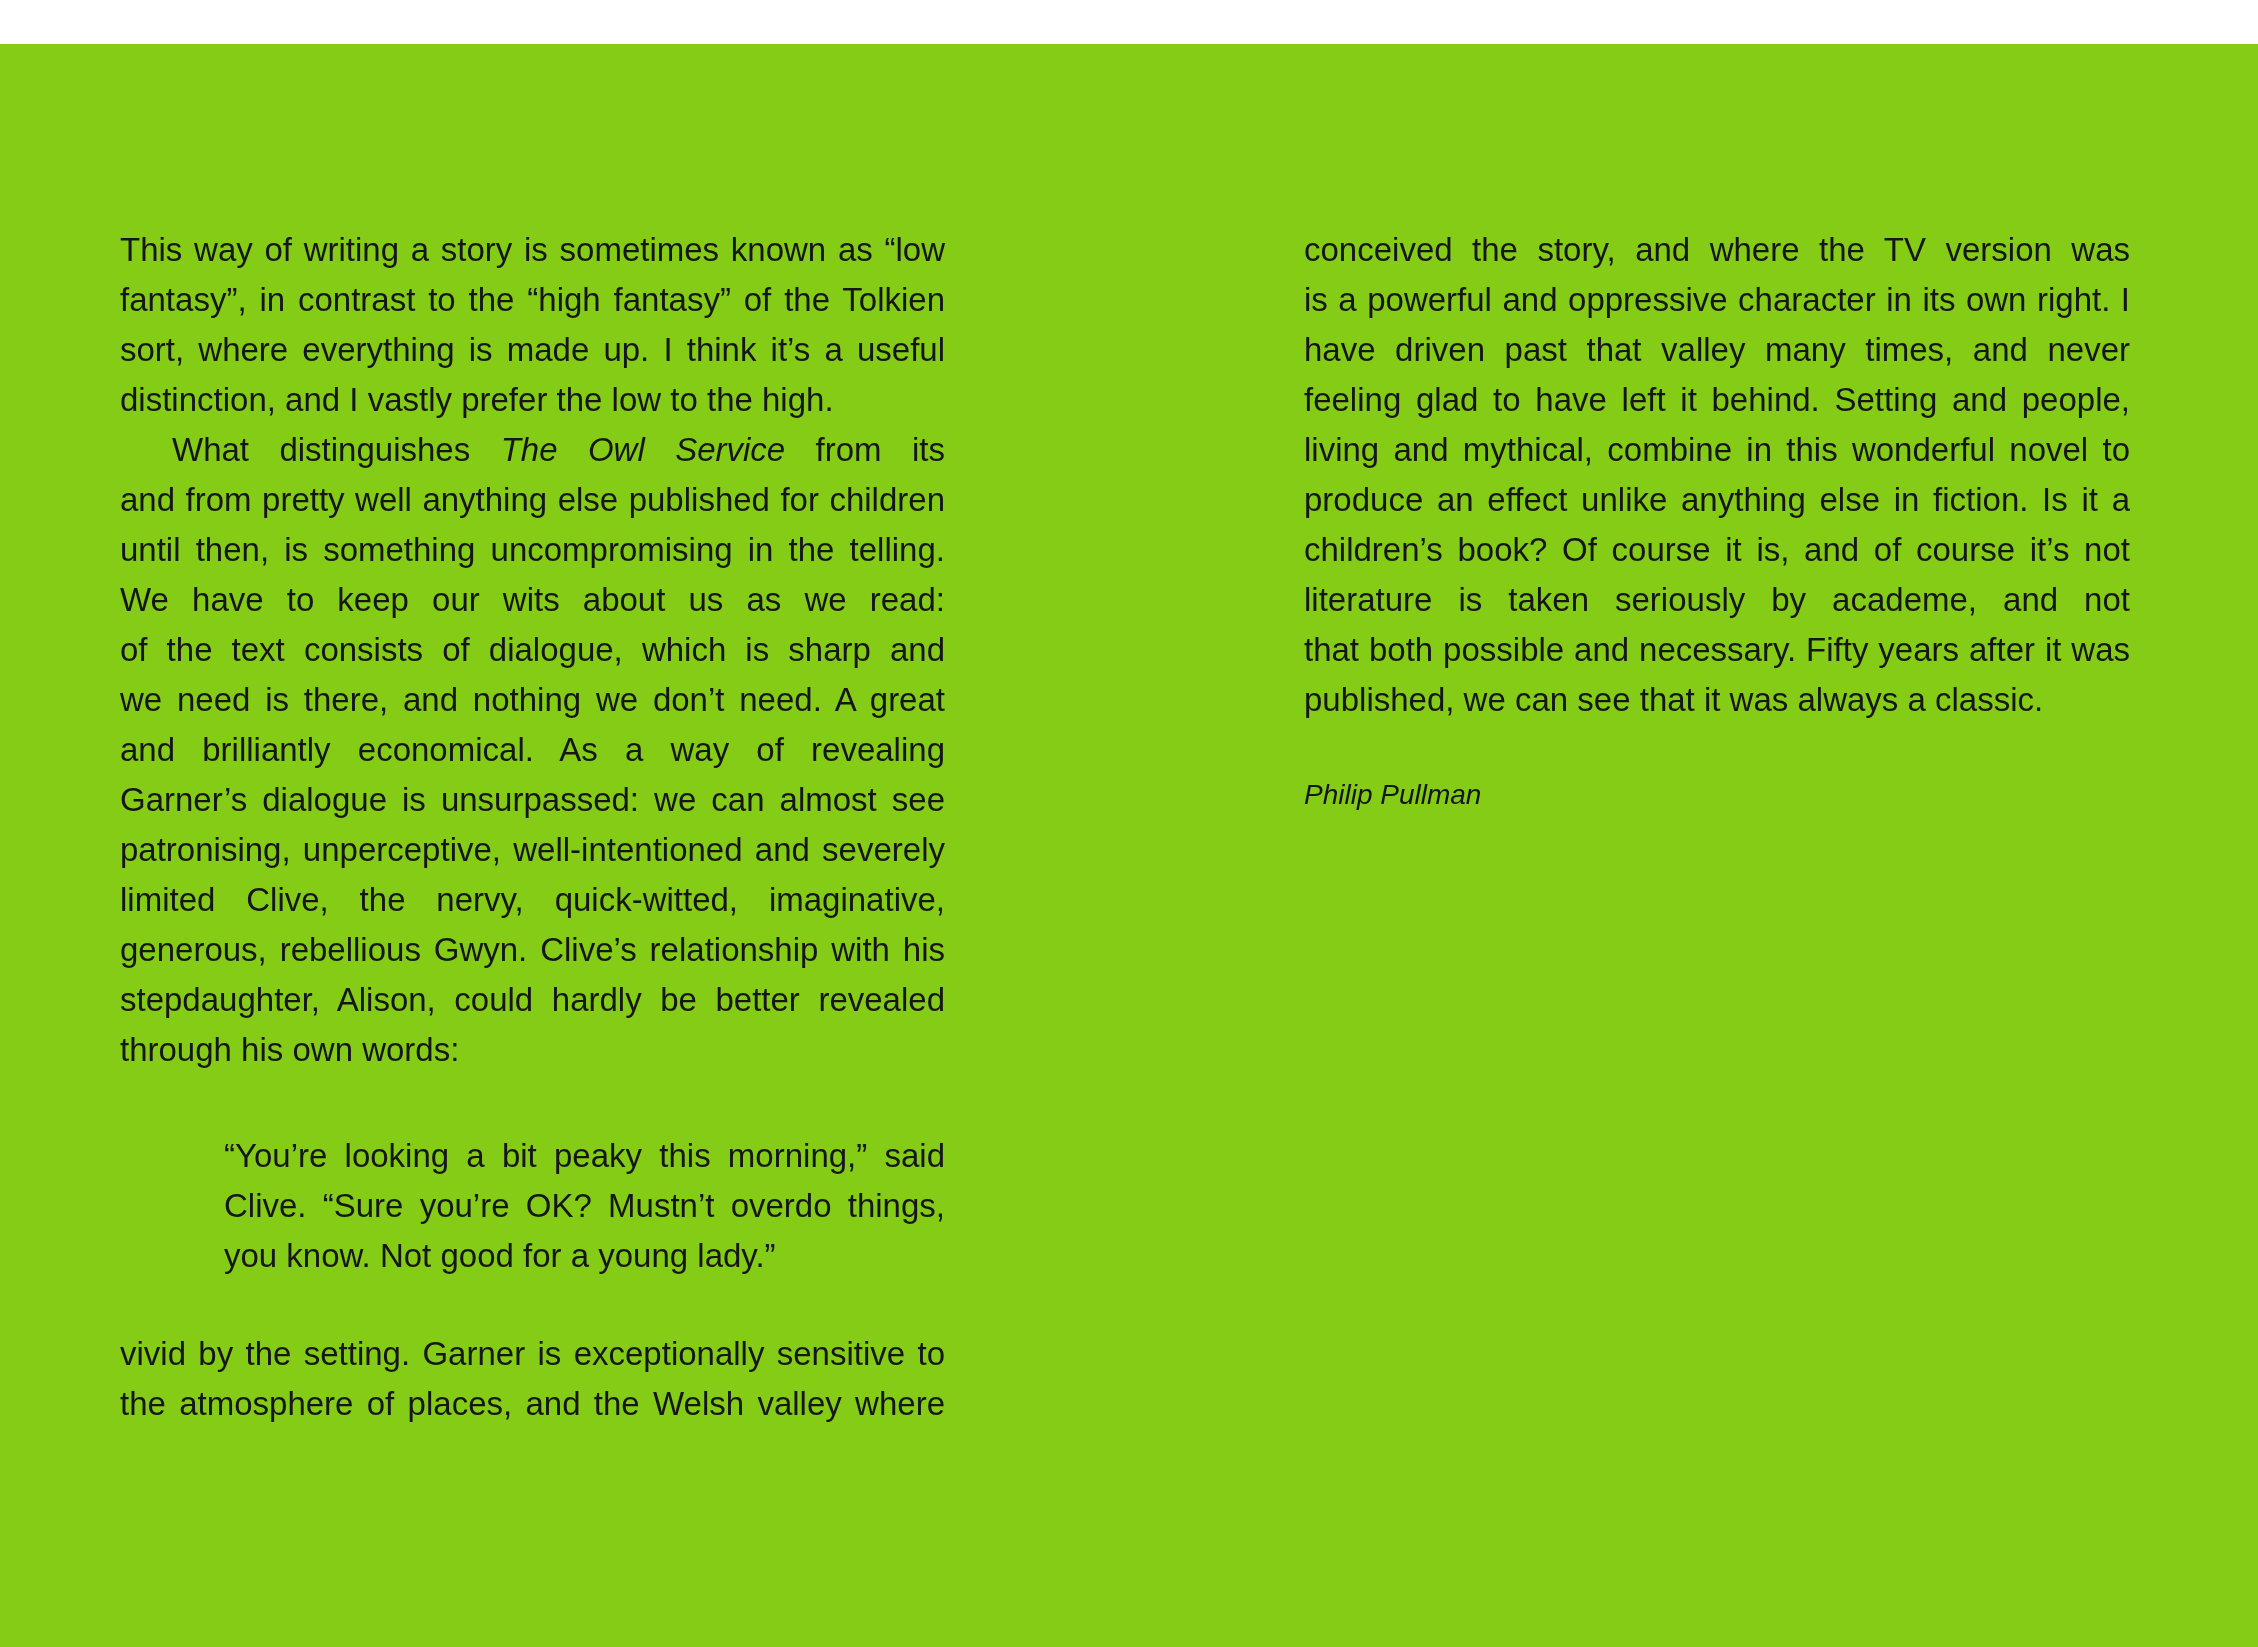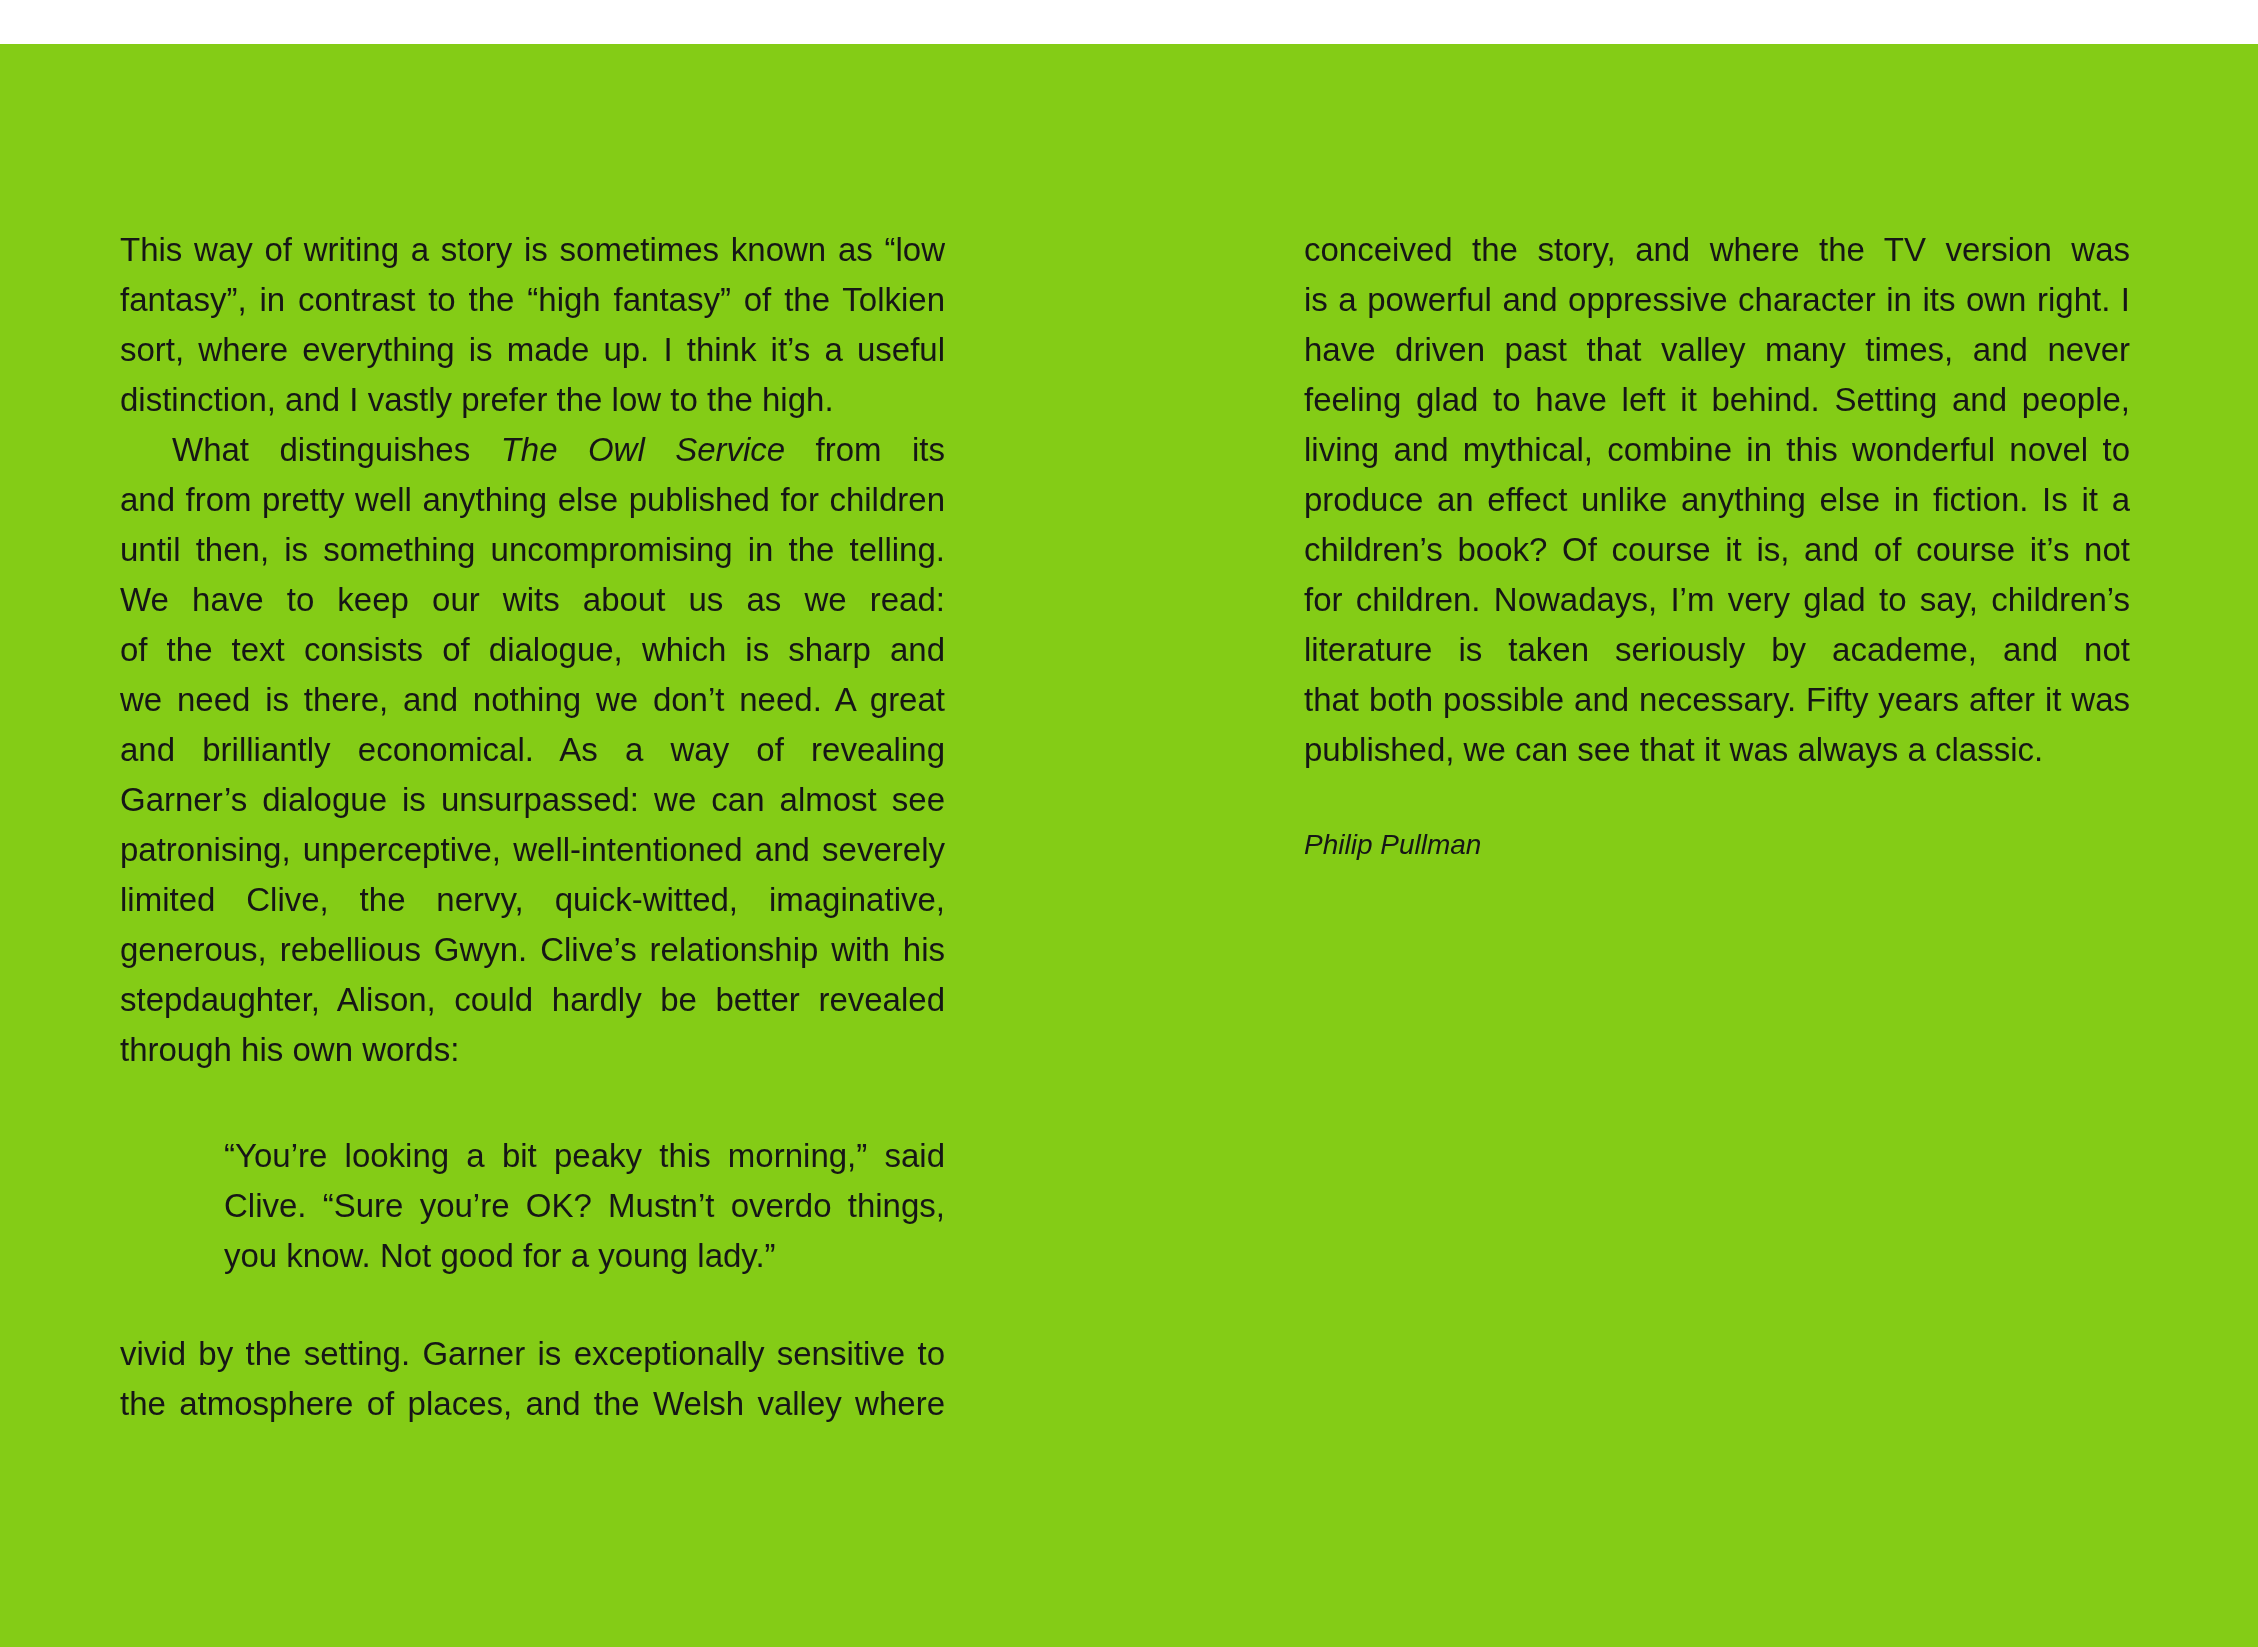--- a/index.html
+++ b/index.html
@@ -99,21 +99,20 @@
     </div>
   <div id="right-col" class="column">
       <div class="block paragraph">
         <div class="line"><span>conceived the story, and where the TV version was filmed,</span></div>
         <div class="line"><span>is a powerful and oppressive character in its own right. I</span></div>
         <div class="line"><span>have driven past that valley many times, and never without</span></div>
         <div class="line"><span>feeling glad to have left it behind. Setting and people, both</span></div>
         <div class="line"><span>living and mythical, combine in this wonderful novel to</span></div>
         <div class="line"><span>produce an effect unlike anything else in fiction. Is it a</span></div>
         <div class="line"><span>children’s book? Of course it is, and of course it’s not only</span></div>
-        <div class="line"><span>for children. Nowadays, I’m very glad to say, children’s</span></div>
         <div class="line"><span>literature is taken seriously by academe, and not dismissed</span></div>
         <div class="line"><span>that both possible and necessary. Fifty years after it was first</span></div>
         <div class="line last"><span>published, we can see that it was always a classic.</span></div>
       </div>
       <div class="block signature">
         <div class="line last"><span>Philip Pullman</span></div>
       </div>
     </div>
 </div>
 

